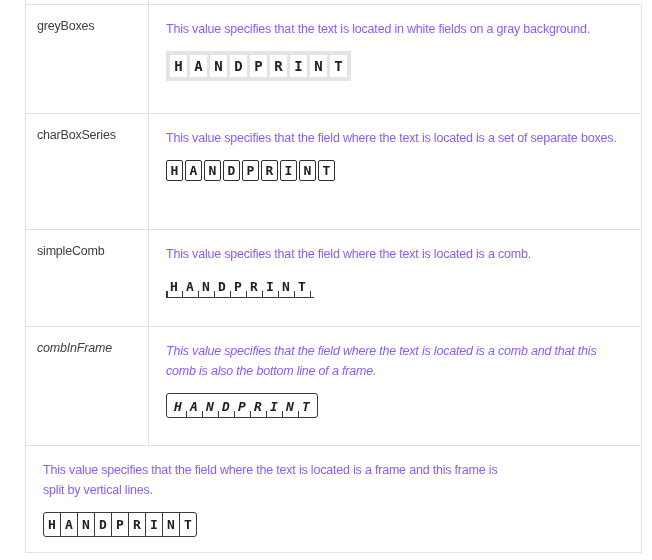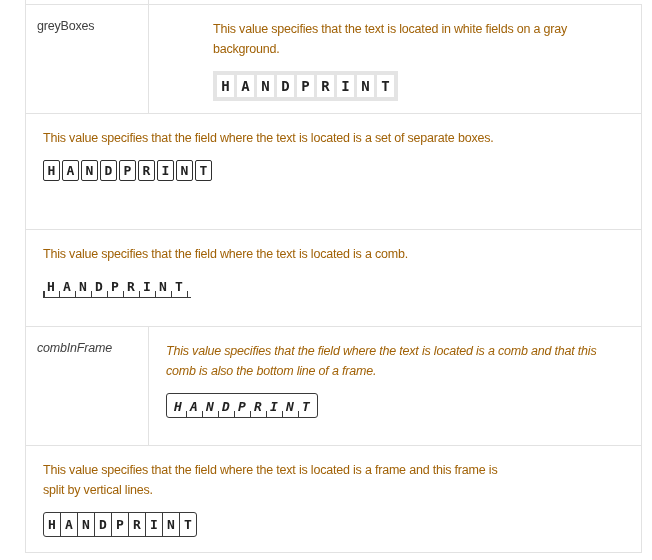--- a/index.html
+++ b/index.html
@@ -23,42 +23,42 @@
     border-right:1px solid #e2e2e2;
     border-bottom:1px solid #e2e2e2;
     box-sizing:border-box;
     background:#ffffff;
   }
   .row{
     display:flex;
     box-sizing:border-box;
     border-bottom:1px solid #e2e2e2;
   }
-  .row:nth-child(1){height:109px;gap:47px;}
+  .row:nth-child(1){height:109px;}
   .row:nth-child(2){height:116px;}
   .row:nth-child(3){height:97px;}
   .row:nth-child(4){height:119px;font-style:italic;}
   .row:nth-child(5){height:107px;border-bottom:none;}
 
   .name-cell{
     width:123px;flex:0 0 123px;
     box-sizing:border-box;
     border-right:1px solid #e2e2e2;
     padding:14px 8px 0 11px;
     font-size:12.5px;color:#404040;
     letter-spacing:-0.2px;
   }
   .desc-cell{
     flex:1;
     box-sizing:border-box;
     padding:14px 18px 0 17px;
   }
   .desc-text{
     margin:0;
-    font-size:12.5px;line-height:20px;color:#a16207;
+    font-size:12.5px;line-height:20px;color:#8b5cf6;
     letter-spacing:-0.2px;
     max-width:465px;
   }
 
   
   .example{
     display:inline-flex;
     margin-top:12px;
     font-family:"DejaVu Sans Mono",monospace;
     font-weight:bold;
@@ -134,37 +134,43 @@
             <span class="cell">P</span>
             <span class="cell">R</span>
             <span class="cell">I</span>
             <span class="cell">N</span>
             <span class="cell">T</span>
           </div>
       </div>
     </div>
 
     <div class="row">
+      <div class="name-cell">
+        <span>charBoxSeries</span>
+      </div>
       <div class="desc-cell">
         <p class="desc-text">This value specifies that the field where the text is located is a set of separate boxes.</p>
         <div class="example char-box-series">
             <span class="cell">H</span>
             <span class="cell">A</span>
             <span class="cell">N</span>
             <span class="cell">D</span>
             <span class="cell">P</span>
             <span class="cell">R</span>
             <span class="cell">I</span>
             <span class="cell">N</span>
             <span class="cell">T</span>
           </div>
       </div>
     </div>
 
     <div class="row">
+      <div class="name-cell">
+        <span>simpleComb</span>
+      </div>
       <div class="desc-cell">
         <p class="desc-text">This value specifies that the field where the text is located is a comb.</p>
         <div class="example simple-comb">
             <span class="cell">H</span>
             <span class="cell">A</span>
             <span class="cell">N</span>
             <span class="cell">D</span>
             <span class="cell">P</span>
             <span class="cell">R</span>
             <span class="cell">I</span>

